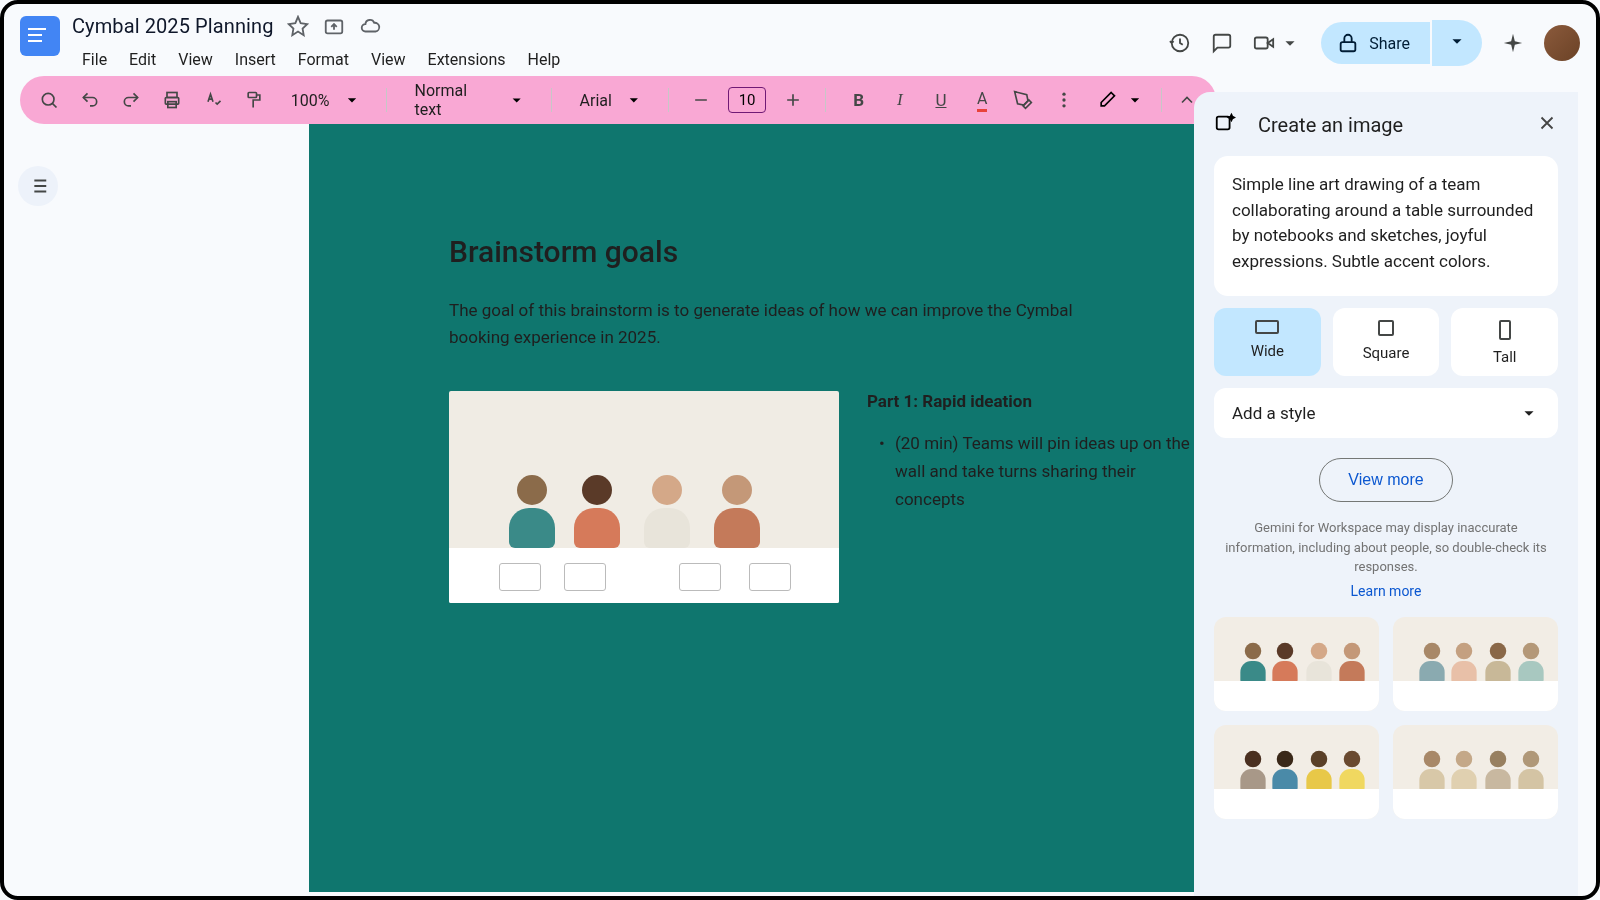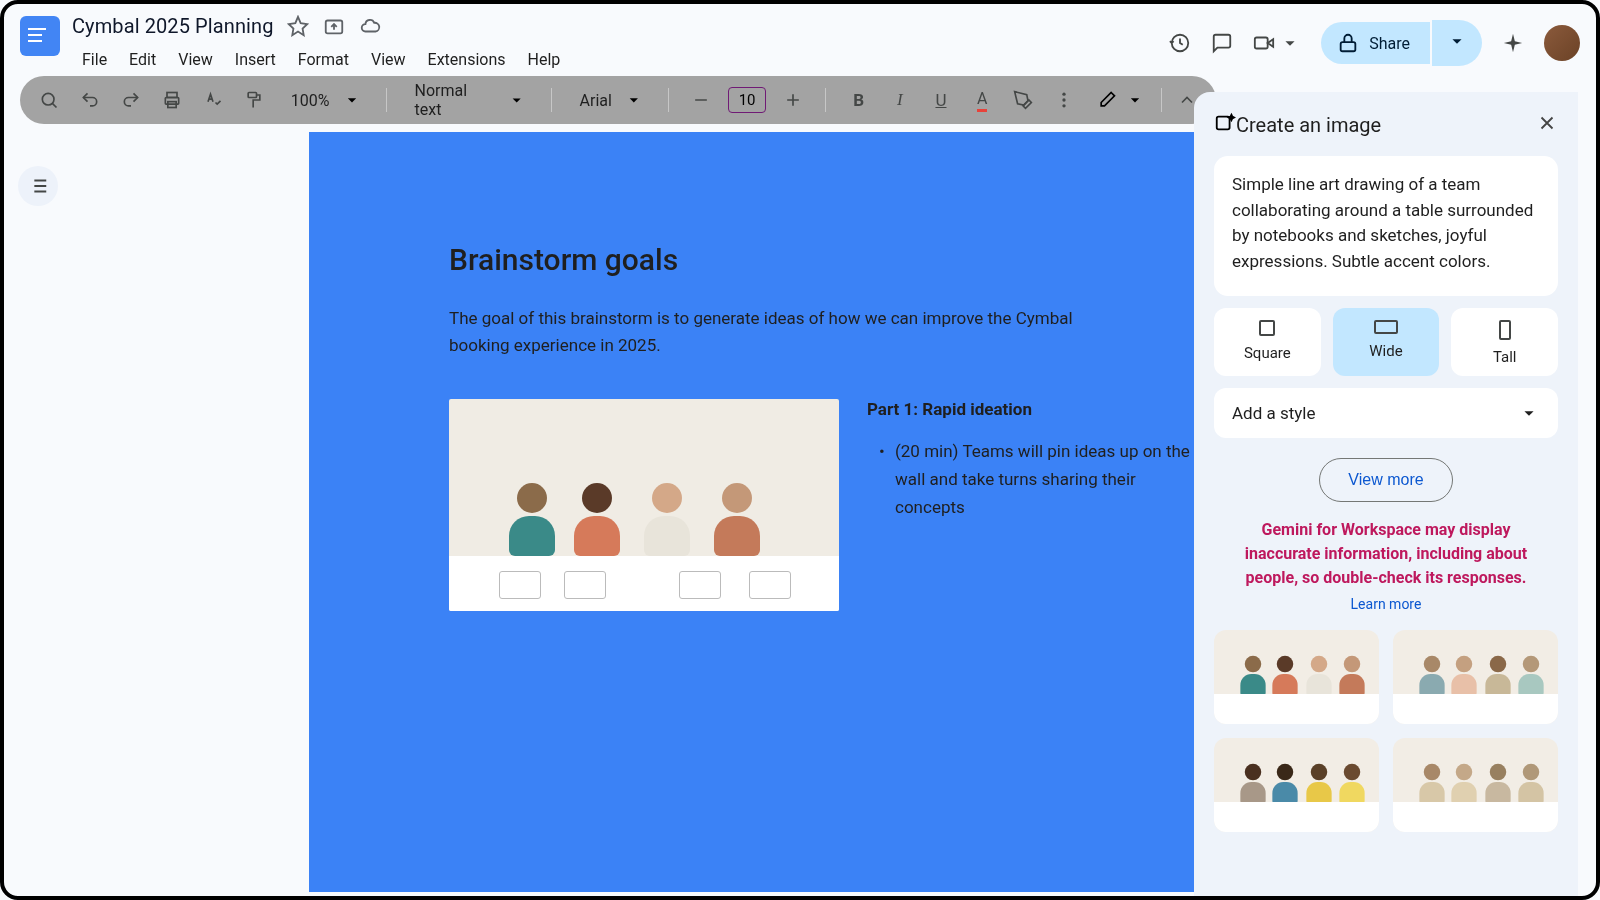--- a/index.html
+++ b/index.html
@@ -19,64 +19,64 @@
 .menu-item { padding: 6px 10px; font-size: 16px; color: #1f1f1f; border-radius: 4px; cursor: pointer; }
 
 .header-right { display: flex; align-items: center; gap: 20px; padding-top: 8px; }
 .hdr-icon { color: #444746; display: flex; cursor: pointer; }
 .meet-btn { display: flex; align-items: center; gap: 4px; }
 .share-wrap { display: flex; align-items: center; }
 .share-btn { background: #c2e7ff; border-radius: 40px 0 0 40px; padding: 10px 20px 10px 16px; display: flex; align-items: center; gap: 10px; font-size: 16px; color: #001d35; cursor: pointer; }
 .share-drop { background: #c2e7ff; border-radius: 0 40px 40px 0; padding: 10px 14px; margin-left: 2px; cursor: pointer; color: #001d35; }
 .avatar { width: 36px; height: 36px; border-radius: 50%; background: linear-gradient(135deg, #8b5a3c, #6b4226); cursor: pointer; }
 
-.toolbar { display: flex; align-items: center; background: #a3a3a3; border-radius: 40px; margin: 4px 380px 0 16px; padding: 6px 14px; height: 48px; gap: 12px; }
+.toolbar { display: flex; align-items: center; background: #f9a8d4; border-radius: 40px; margin: 4px 380px 0 16px; padding: 6px 14px; height: 48px; gap: 12px; }
 .tb-icon { width: 30px; height: 30px; display: flex; align-items: center; justify-content: center; color: #444746; cursor: pointer; border-radius: 4px; }
 .tb-sep { width: 1px; height: 24px; background: #c7c7c7; margin: 0 6px; }
 .tb-text { font-size: 16px; color: #1f1f1f; padding: 0 4px; }
 .tb-drop { display: flex; align-items: center; gap: 8px; padding: 0 6px; cursor: pointer; }
 .font-size-box { border: 1px solid #701a75; border-radius: 4px; padding: 3px 10px; font-size: 15px; min-width: 28px; text-align: center; }
 .tb-right { margin-left: auto; display: flex; align-items: center; gap: 4px; }
 
 .main { display: flex; height: calc(100% - 124px); }
 .doc-area { flex: 1; position: relative; padding: 0 12px 0 60px; overflow: hidden; }
 .outline-btn { position: absolute; left: 14px; top: 42px; width: 40px; height: 40px; background: #edf2fa; border-radius: 50%; display: flex; align-items: center; justify-content: center; color: #444746; cursor: pointer; }
-.page { background: #3b82f6; width: 1030px; height: 100%; margin: 8px auto; padding: 110px 140px 40px 140px; position: relative; }
+.page { background: #0f766e; width: 1030px; height: 100%; margin: 0 auto; padding: 110px 140px 40px 140px; position: relative; }
 .doc-h1 { font-size: 30px; font-weight: 500; color: #1f1f1f; margin-bottom: 28px; }
 .doc-p { font-size: 17px; color: #1f1f1f; line-height: 1.6; margin-bottom: 40px; max-width: 680px; }
 .doc-row { display: flex; gap: 28px; align-items: flex-start; }
 .doc-img { width: 390px; height: 212px; background: #f0ece4; border-radius: 2px; position: relative; overflow: hidden; }
 .doc-text { flex: 1; }
 .doc-h2 { font-size: 17px; font-weight: 700; color: #1f1f1f; margin-bottom: 18px; }
 .doc-li { font-size: 17px; color: #1f1f1f; line-height: 1.65; padding-left: 28px; position: relative; margin-bottom: 4px; }
 .doc-li::before { content: '•'; position: absolute; left: 12px; }
 
 .person { position: absolute; bottom: 55px; }
 .head { width: 30px; height: 30px; border-radius: 50%; margin: 0 auto 3px; }
 .body { width: 46px; height: 40px; border-radius: 20px 20px 6px 6px; }
 .table-surface { position: absolute; bottom: 0; left: 0; right: 0; height: 55px; background: #fff; }
 .book { position: absolute; bottom: 12px; width: 42px; height: 28px; background: #fff; border: 1px solid #bbb; border-radius: 3px; }
 
 .scroll { position: absolute; right: 370px; top: 340px; width: 8px; height: 320px; background: #dadce0; border-radius: 4px; }
 
 .sidebar { width: 384px; background: #eef3fa; border-radius: 16px 0 0 0; padding: 20px 20px; position: absolute; right: 18px; top: 88px; bottom: 0; overflow: hidden; }
-.sb-header { display: flex; align-items: center; gap: 0; margin-bottom: 18px; }
+.sb-header { display: flex; align-items: center; gap: 22px; margin-bottom: 18px; }
 .sb-title { font-size: 20px; color: #1f1f1f; flex: 1; }
 .sb-close { cursor: pointer; color: #444; }
 .sb-prompt { background: #fff; border-radius: 14px; padding: 16px 18px; font-size: 17px; color: #1f1f1f; line-height: 1.5; min-height: 140px; margin-bottom: 12px; }
 .aspect-row { display: flex; gap: 12px; margin-bottom: 12px; }
 .aspect { flex: 1; background: #fff; border-radius: 12px; padding: 12px 0 10px; text-align: center; cursor: pointer; font-size: 15px; color: #1f1f1f; }
 .aspect.active { background: #c2e7ff; }
 .aspect-icon { width: 20px; height: 16px; border: 2px solid #444746; margin: 0 auto 8px; border-radius: 2px; }
 .aspect-icon.sq { width: 16px; height: 16px; }
 .aspect-icon.wd { width: 24px; height: 14px; }
 .aspect-icon.tl { width: 12px; height: 20px; }
 .style-sel { background: #fff; border-radius: 12px; padding: 14px 18px; display: flex; justify-content: space-between; align-items: center; font-size: 17px; color: #1f1f1f; cursor: pointer; margin-bottom: 20px; }
 .view-more { display: block; margin: 0 auto 16px; border: 1px solid #747775; background: transparent; border-radius: 24px; padding: 12px 28px; font-size: 16px; color: #0b57d0; cursor: pointer; }
-.disclaimer { font-size: 16px; color: #be185d; text-align: center; line-height: 1.5; margin-bottom: 6px; padding: 0 10px; font-weight: bold; }
+.disclaimer { font-size: 13px; color: #737373; text-align: center; line-height: 1.5; margin-bottom: 6px; padding: 0 10px; }
 .learn { display: block; text-align: center; font-size: 14px; color: #0b57d0; cursor: pointer; margin-bottom: 18px; }
 .thumbs { display: grid; grid-template-columns: 1fr 1fr; gap: 14px; }
 .thumb { background: #f2ede5; border-radius: 12px; height: 94px; cursor: pointer; position: relative; overflow: hidden; }
 .thumb .table-surface { height: 30px; }
 .thumb .person { bottom: 28px; transform: scale(0.55); transform-origin: bottom center; }
 
 svg { width: 22px; height: 22px; }
 .toolbar svg { width: 20px; height: 20px; }
 </style>
 </head>
@@ -315,22 +315,22 @@
           <rect x="3" y="5" width="14" height="14" rx="2"></rect>
           <path d="M19 3l1 2 2 1-2 1-1 2-1-2-2-1 2-1z" fill="currentColor"></path>
         </svg></span>
     <span class="sb-title">Create an image</span>
     <span class="sb-close"><svg viewBox="0 0 24 24" width="22" height="22" stroke="currentColor" stroke-width="2">
           <path d="M18 6L6 18M6 6l12 12"></path>
         </svg></span>
   </div>
   <div class="sb-prompt">Simple line art drawing of a team collaborating around a table surrounded by notebooks and sketches, joyful expressions. Subtle accent colors.</div>
   <div class="aspect-row">
+    <div class="aspect active"><div class="aspect-icon wd"></div><span>Wide</span></div>
     <div class="aspect"><div class="aspect-icon sq"></div><span>Square</span></div>
-    <div class="aspect active"><div class="aspect-icon wd"></div><span>Wide</span></div>
     <div class="aspect"><div class="aspect-icon tl"></div><span>Tall</span></div>
   </div>
   <div class="style-sel">
     <span>Add a style</span>
     <svg viewBox="0 0 24 24" width="14" height="14" fill="currentColor">
         <path d="M7 10l5 5 5-5z"></path>
       </svg>
   </div>
   <button class="view-more">View more</button>
   <div class="disclaimer">Gemini for Workspace may display inaccurate information, including about people, so double-check its responses.</div>

